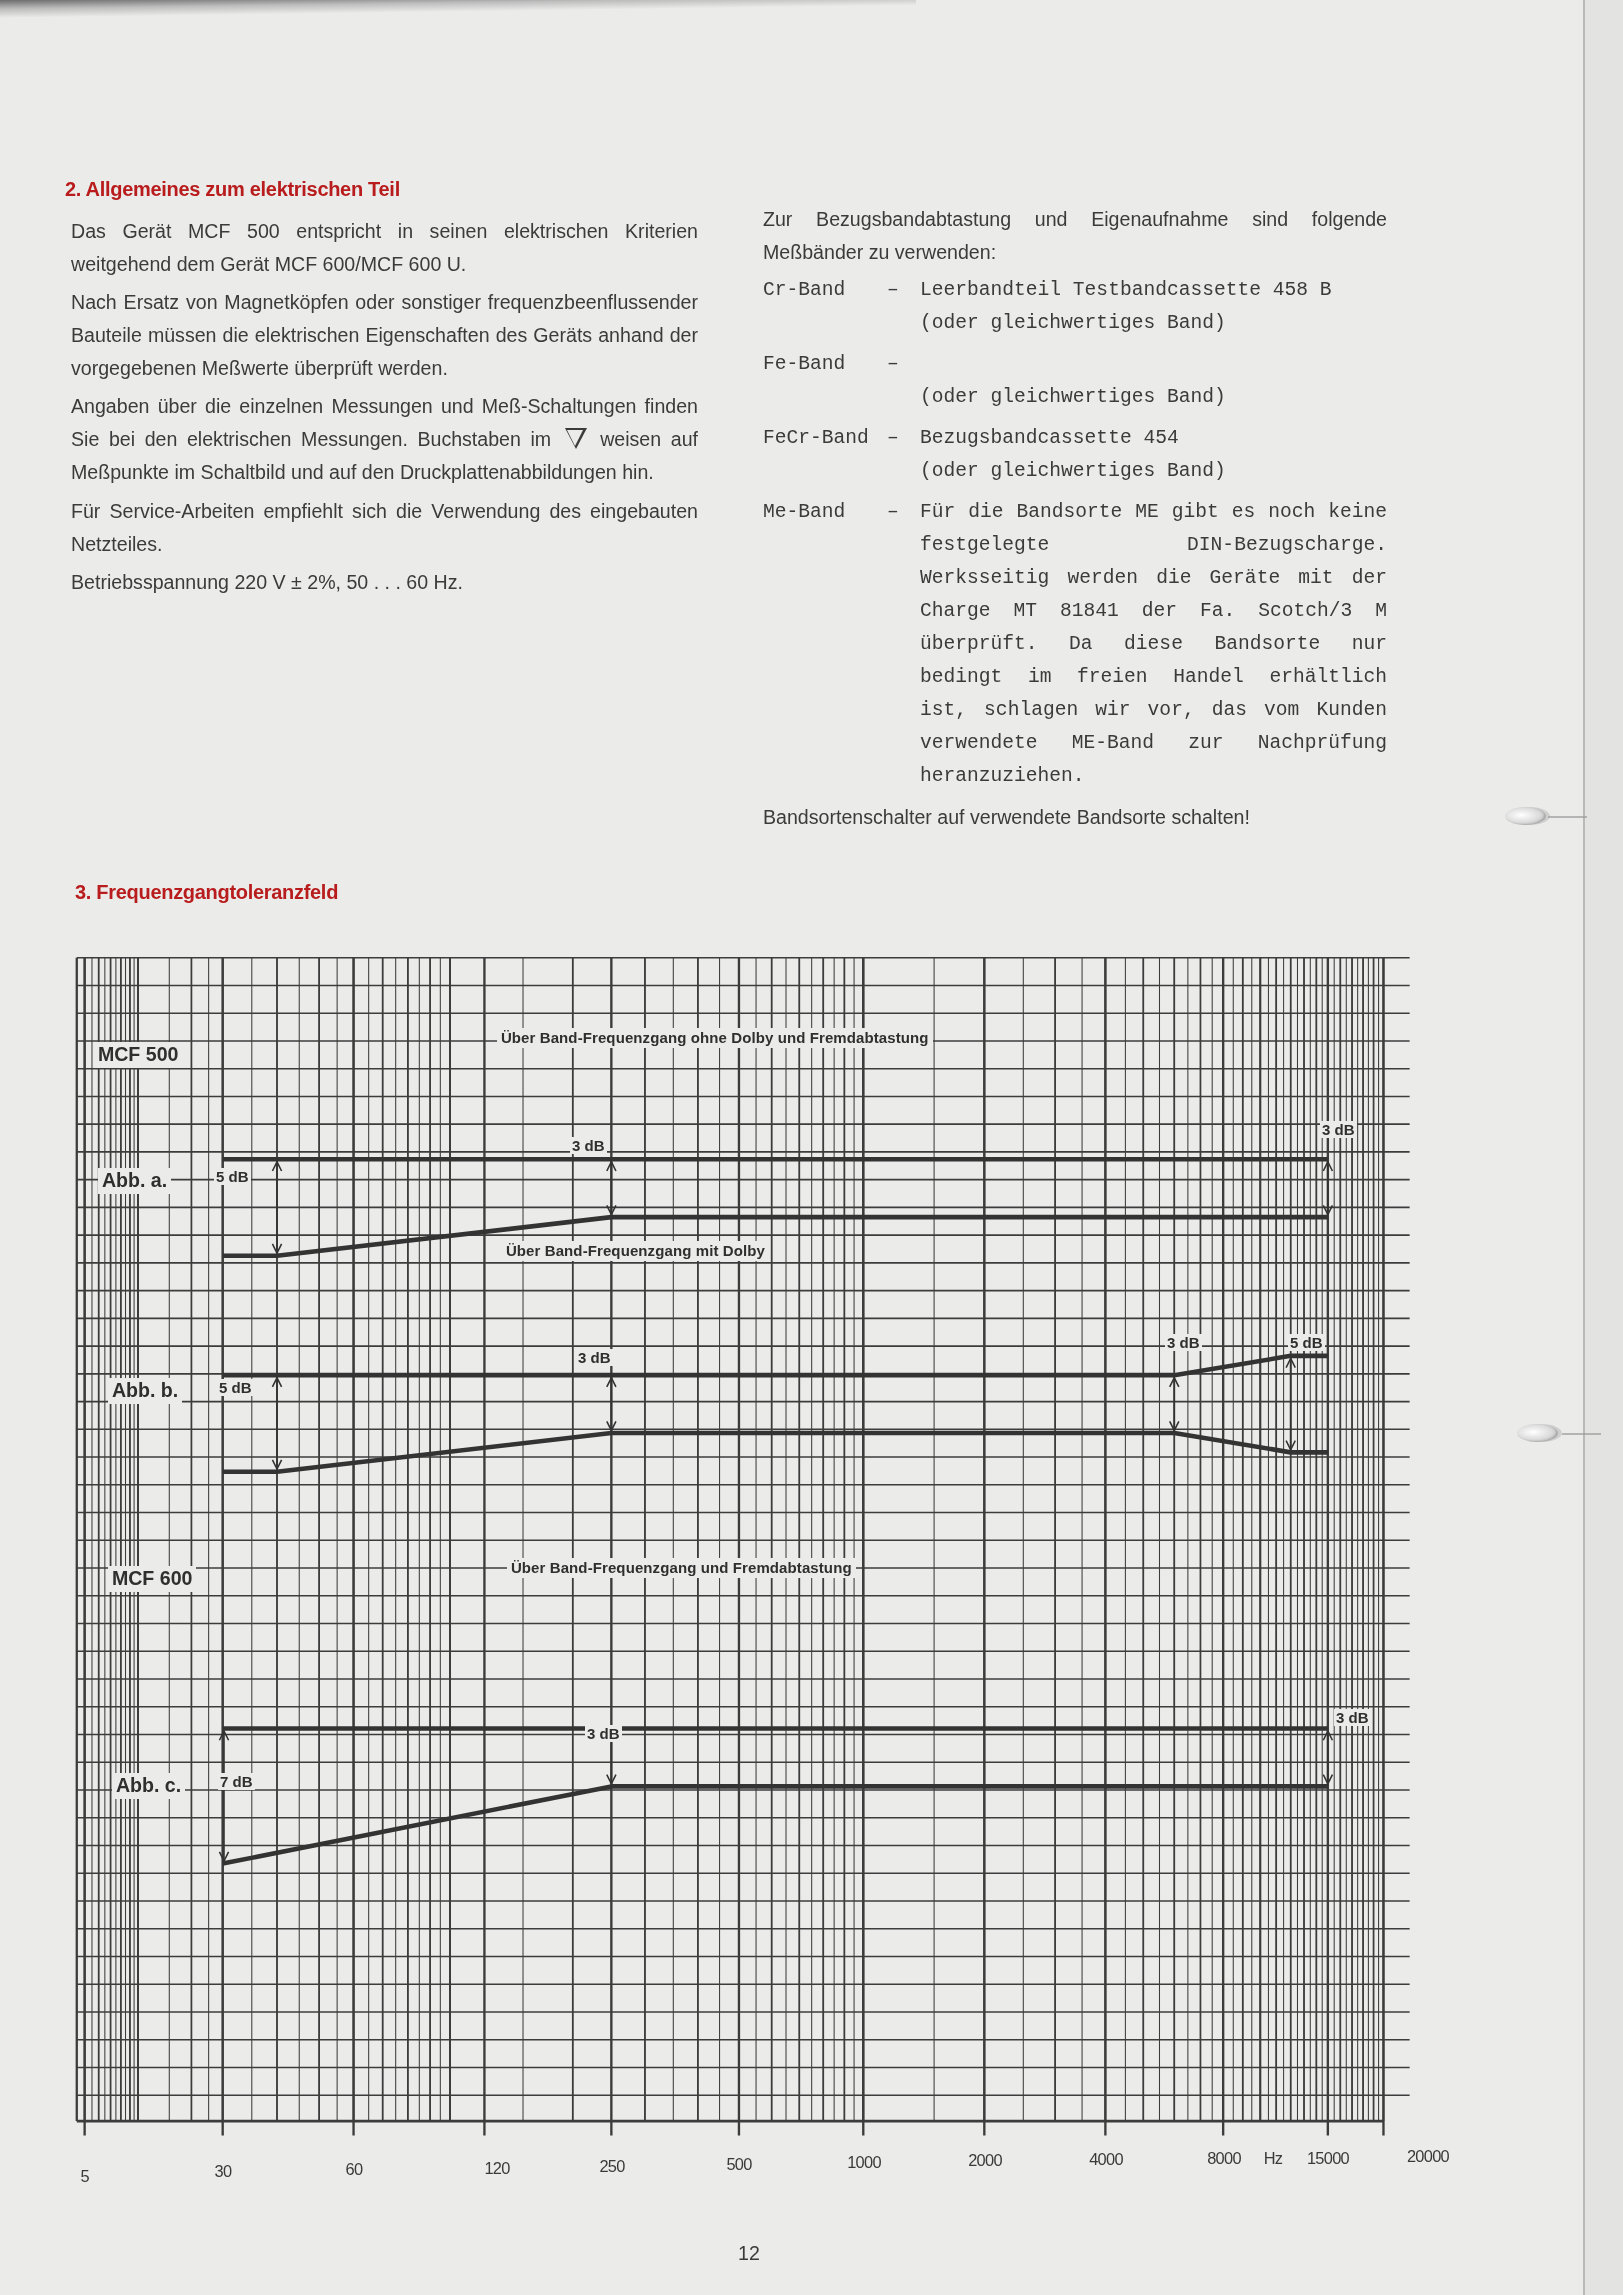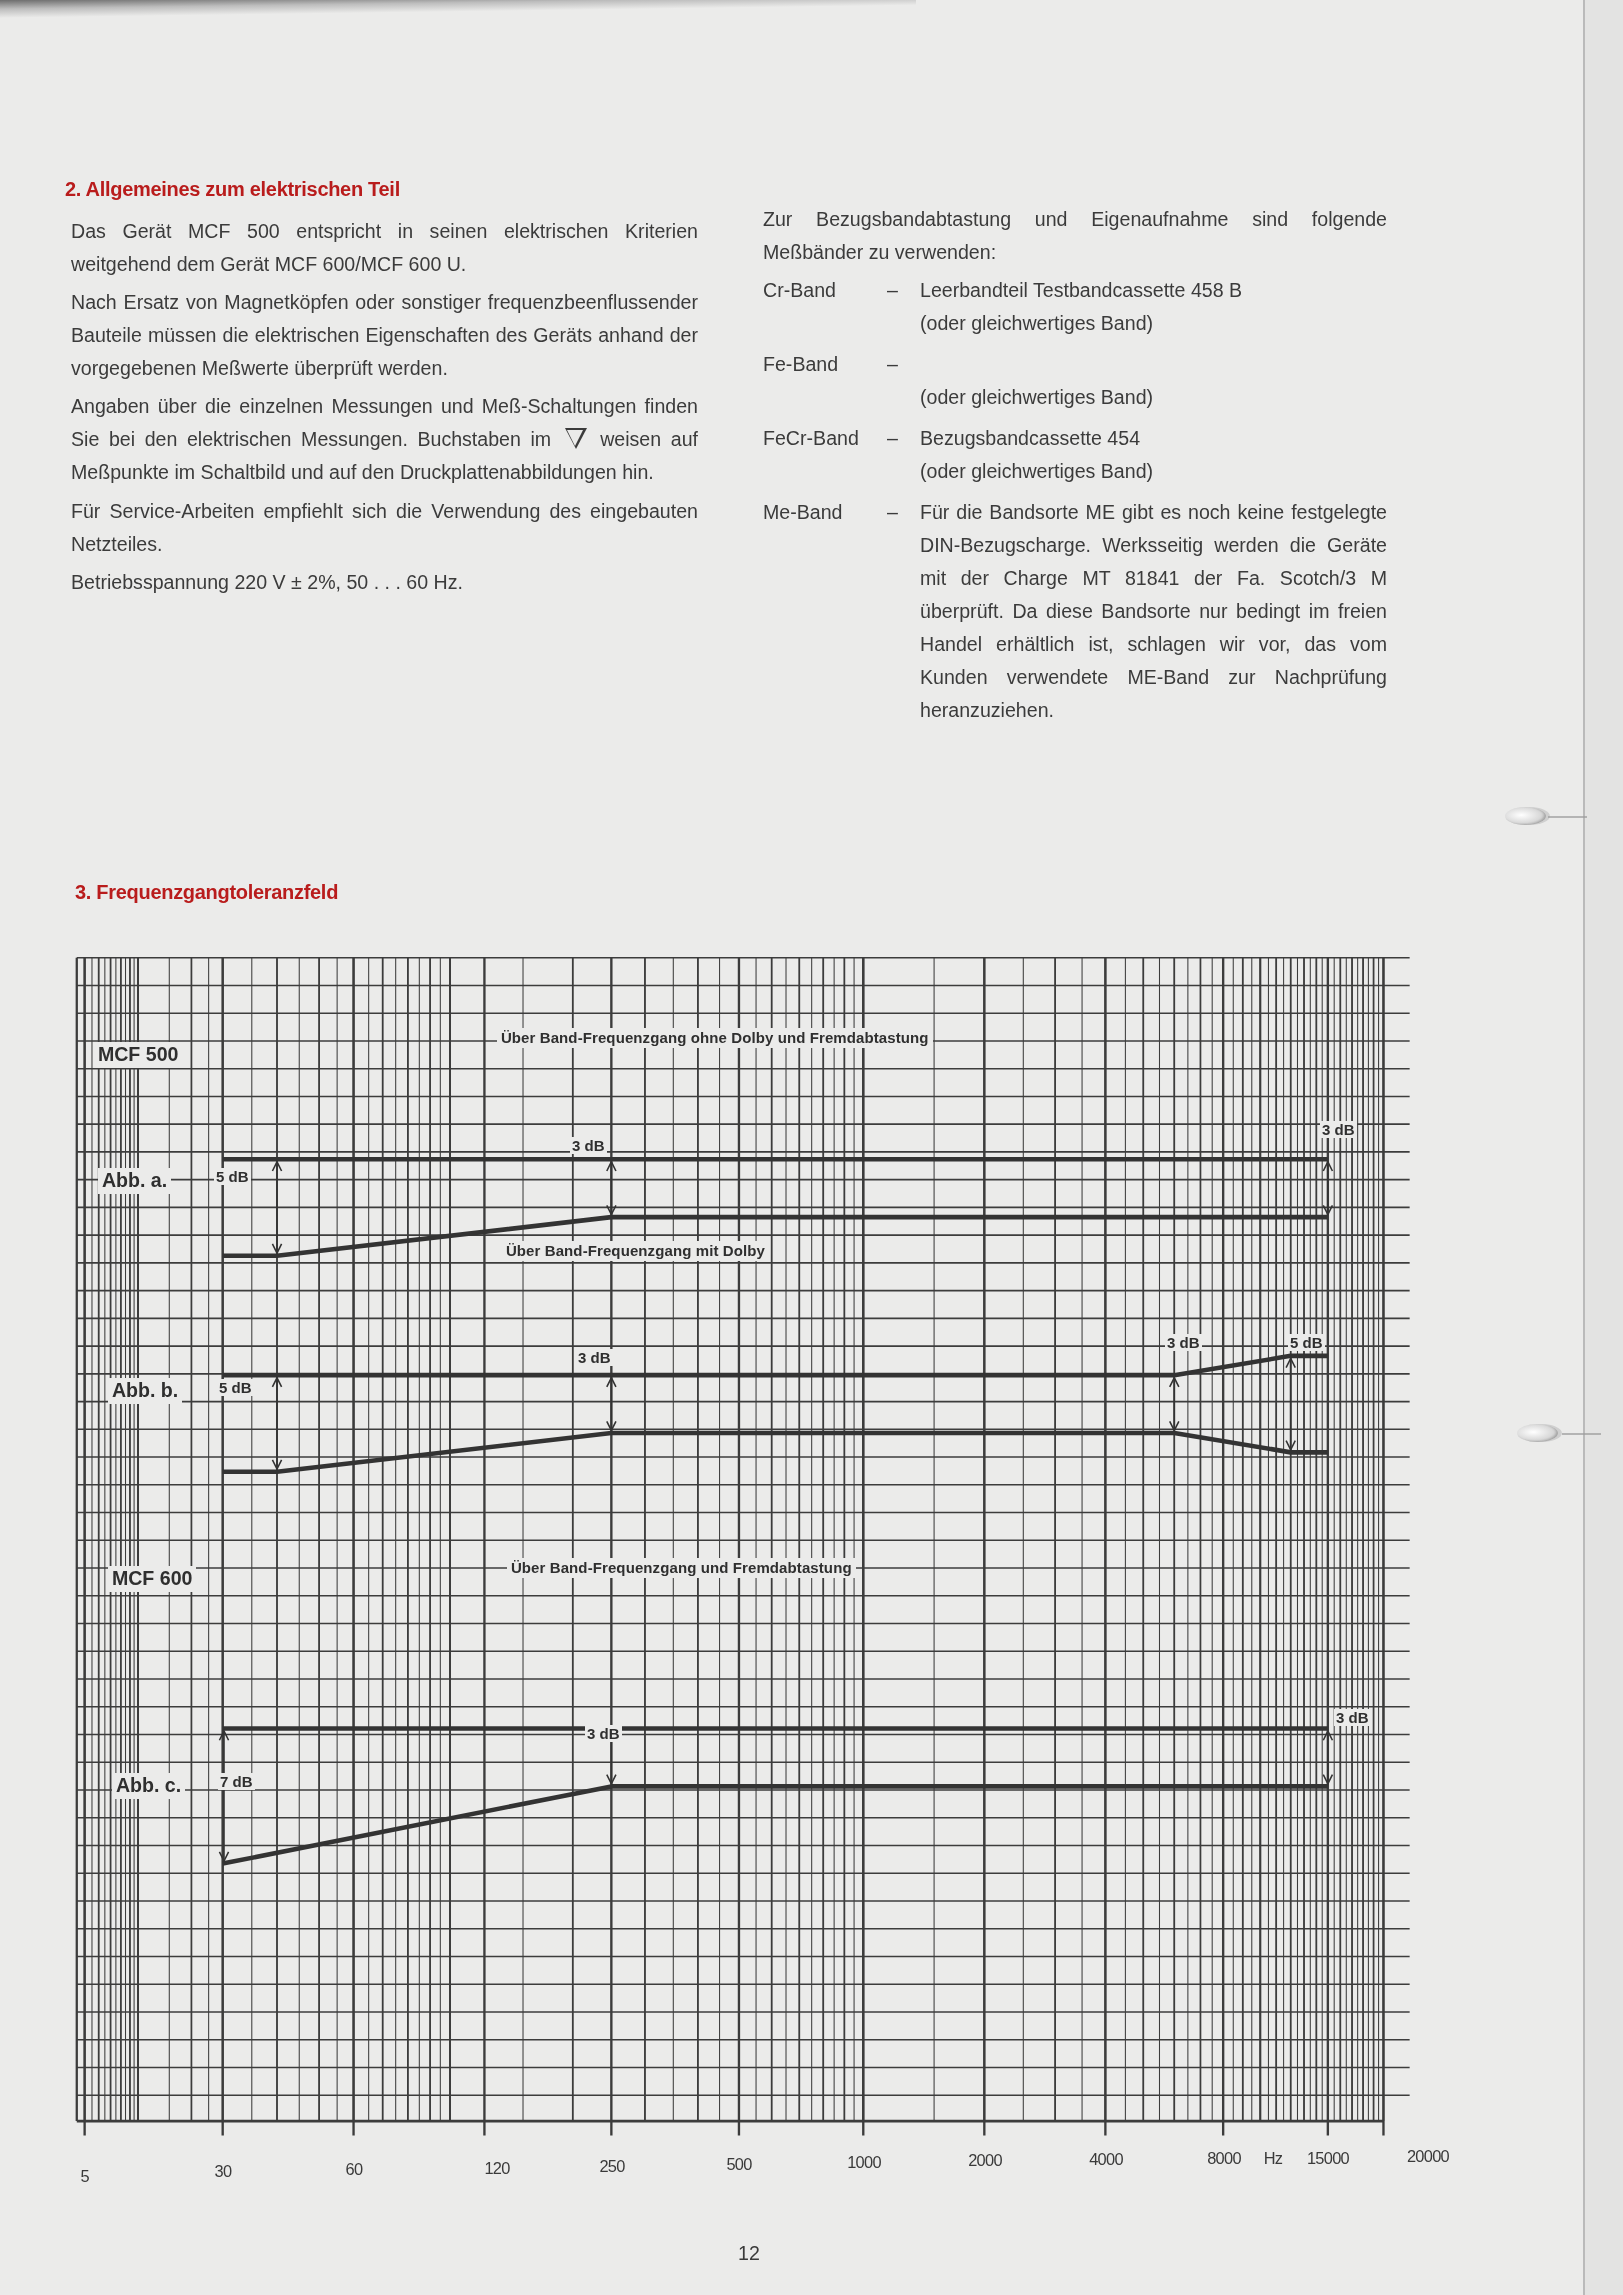--- a/index.html
+++ b/index.html
@@ -42,21 +42,21 @@
   .tri-icon {
     display: inline-block; width: 0; height: 0; vertical-align: -2.6px;
     border-left: 11px solid transparent; border-right: 11px solid transparent;
     border-top: 21px solid #3b3b3b; position: relative; margin: 0 3.9px;
   }
   .tri-icon::after {
     content: ""; position: absolute; left: -8.5px; top: -19px;
     border-left: 8.5px solid transparent; border-right: 8.5px solid transparent;
     border-top: 16.4px solid #ebebea;
   }
-  .band-row { display: flex; margin-bottom: 0px; }
+  .band-row { display: flex; margin-bottom: 0px; font-family: Liberation Mono, monospace; }
   .band-name { width: 124px; flex: none; }
   .band-dash { width: 33px; flex: none; }
   .band-desc { flex: 1; text-align: justify; text-align-last: left; }
   .band-block { margin-bottom: 7.9px; }
 
   .chart { position: absolute; left: 65px; top: 943px; width: 1361px; height: 1270px; }
   .chart svg { position: absolute; left: 0; top: 0; }
   .chart-label {
     position: absolute; background: #ebebea; font-weight: bold; color: #2f2f2f;
     padding: 1.3px 3.9px; white-space: nowrap;
@@ -128,20 +128,21 @@
         <span class="band-desc">(oder gleichwertiges Band)</span>
       </div>
   </div>
   <div class="band-block">
     <div class="band-row">
         <span class="band-name">Me-Band</span>
         <span class="band-dash">–</span>
         <span class="band-desc">Für die Bandsorte ME gibt es noch keine festgelegte DIN-Bezugscharge. Werksseitig werden die Geräte mit der Charge MT 81841 der Fa. Scotch/3 M überprüft. Da diese Bandsorte nur bedingt im freien Handel erhältlich ist, schlagen wir vor, das vom Kunden verwendete ME-Band zur Nachprüfung heranzuziehen.</span>
       </div>
   </div>
+  <p style="margin-top:3.9px;">Bandsortenschalter auf verwendete Bandsorte schalten!</p>
 </div>
 
 <div class="section-title" style="left:75px; top:881px;">3.  Frequenzgangtoleranzfeld</div>
 
 <div class="chart">
   <svg id="chart-svg" width="1361" height="1270" viewBox="0 0 2080 1940">
       <line x1="30" y1="22" x2="30" y2="1800" stroke="#3c3c3c" stroke-width="1.6"></line>
       <line x1="41.22385469930109" y1="22" x2="41.22385469930109" y2="1800" stroke="#3c3c3c" stroke-width="1.6"></line>
       <line x1="51.470431240471356" y1="22" x2="51.470431240471356" y2="1800" stroke="#3c3c3c" stroke-width="1.6"></line>
       <line x1="60.8963679296144" y1="22" x2="60.8963679296144" y2="1800" stroke="#3c3c3c" stroke-width="1.6"></line>

